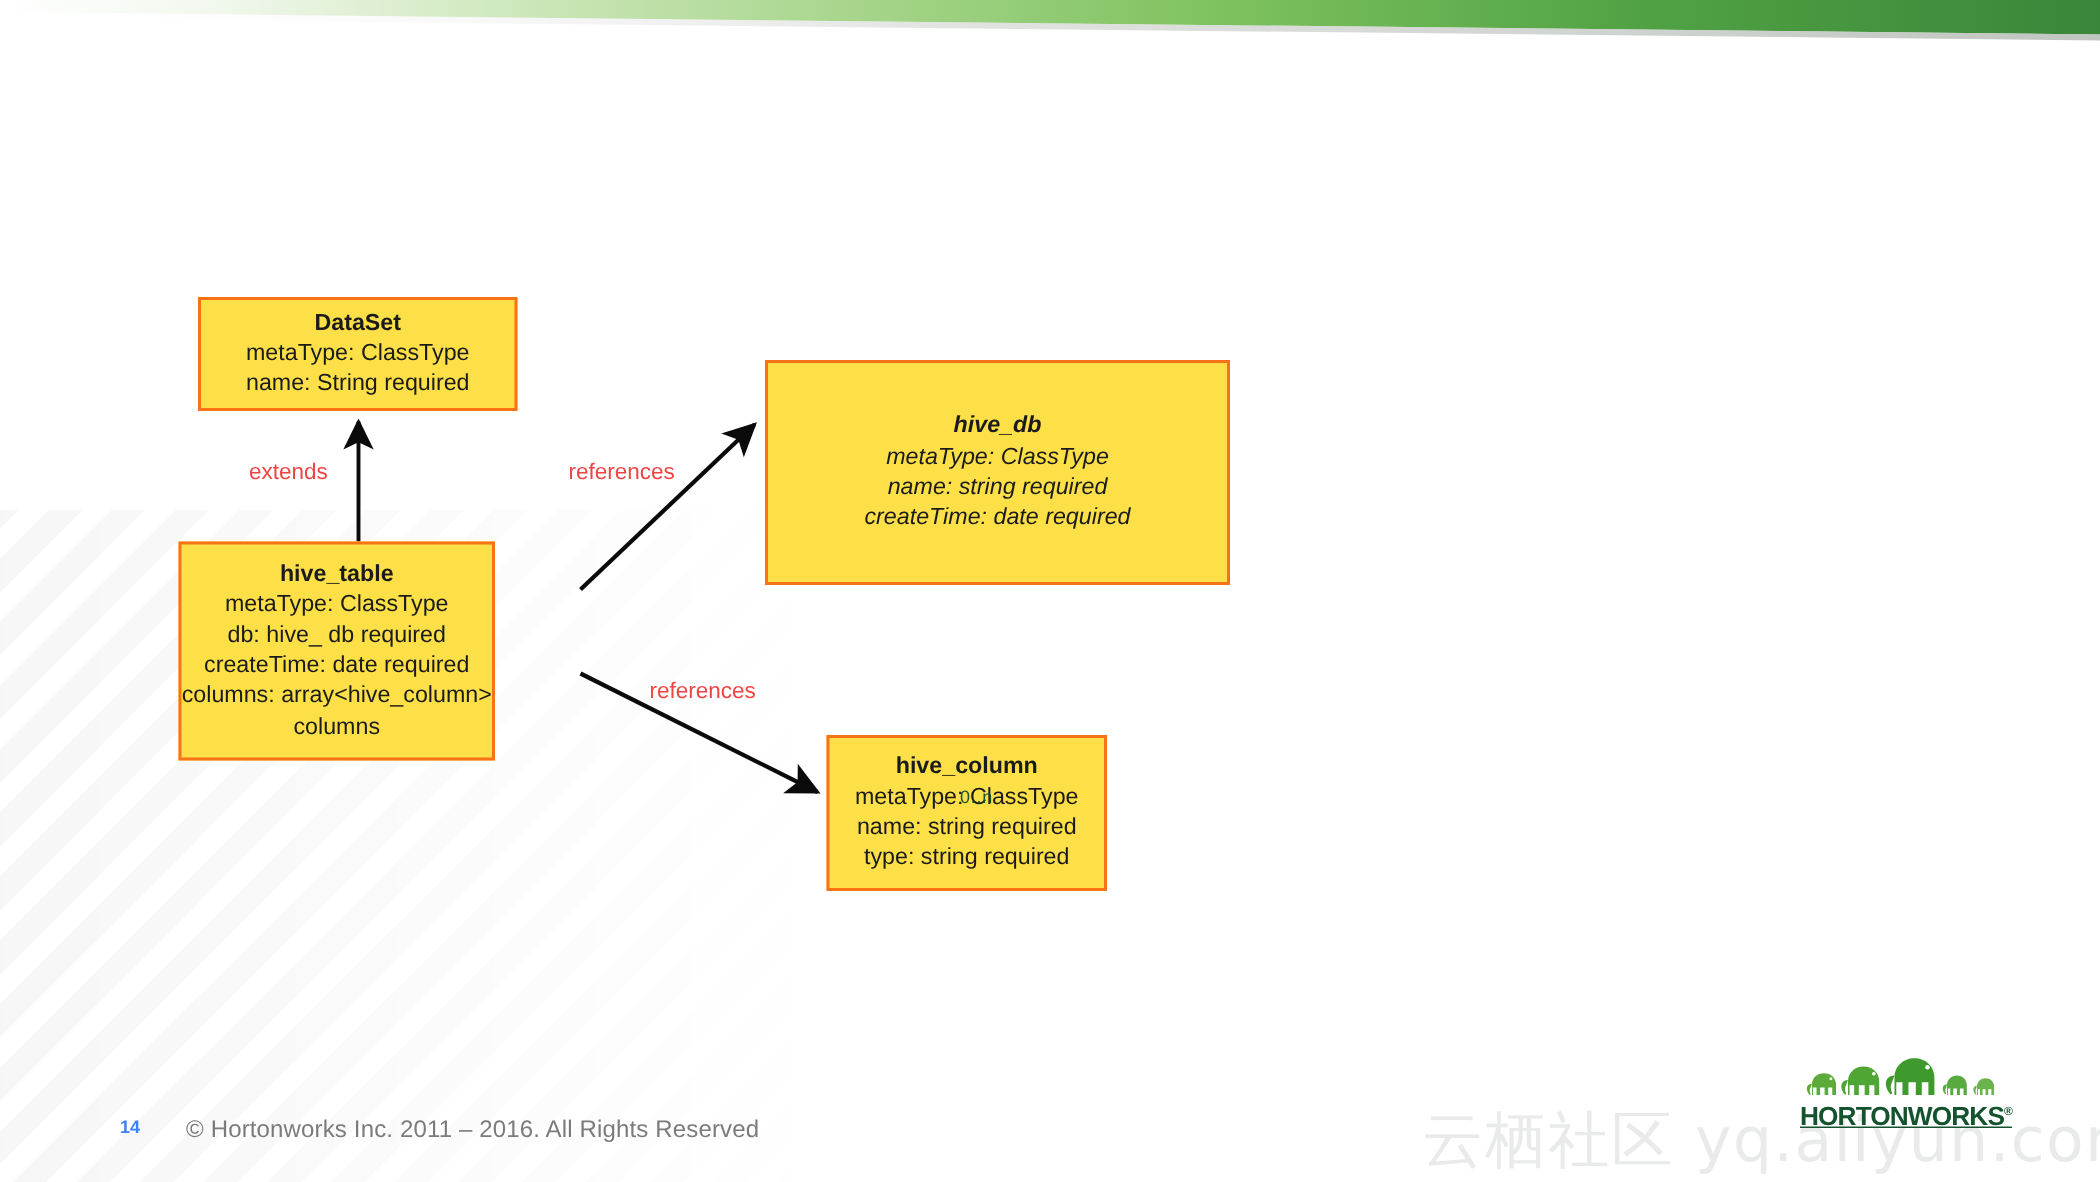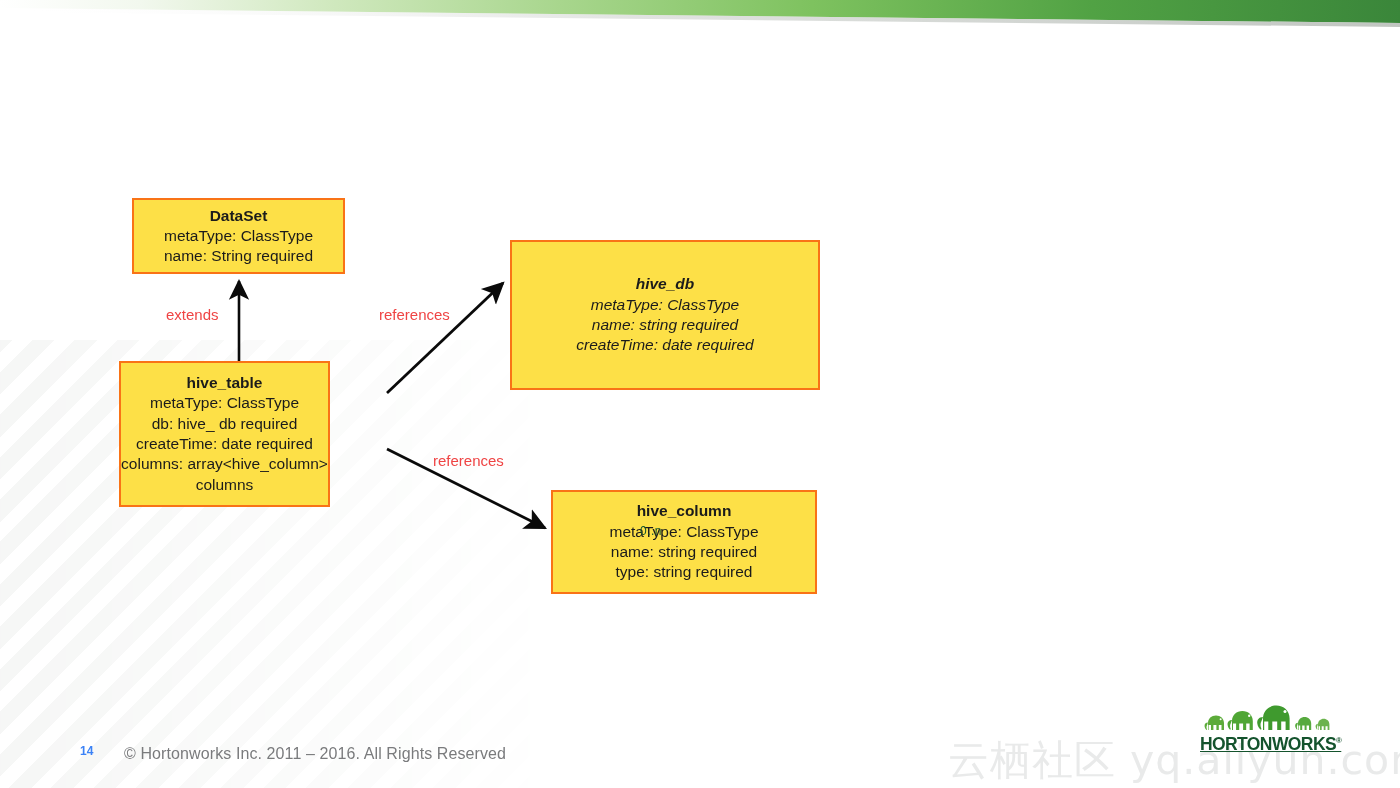--- a/index.html
+++ b/index.html
@@ -84,21 +84,21 @@
     font-size: 15.5px;
     margin-bottom: 0px;
   }
   .uml-line {
     white-space: nowrap;
   }
 
   #box-dataset   { left: 132px; top: 198px; width: 213px; height: 76px; }
   #box-hivedb    { left: 510px; top: 240px; width: 310px; height: 150px; font-style: italic; }
   #box-hivetable { left: 119px; top: 361px; width: 211px; height: 146px; }
-  #box-hivecol   { left: 551px; top: 490px; width: 266px; height: 104px; }
+  #box-hivecol   { left: 551px; top: 490px; width: 187px; height: 104px; }
 
   
   .multiplicity {
     position: absolute;
     left: 640px;
     top: 524px;
     font-size: 12px;
     color: #14532d;
     letter-spacing: 0.5px;
   }

